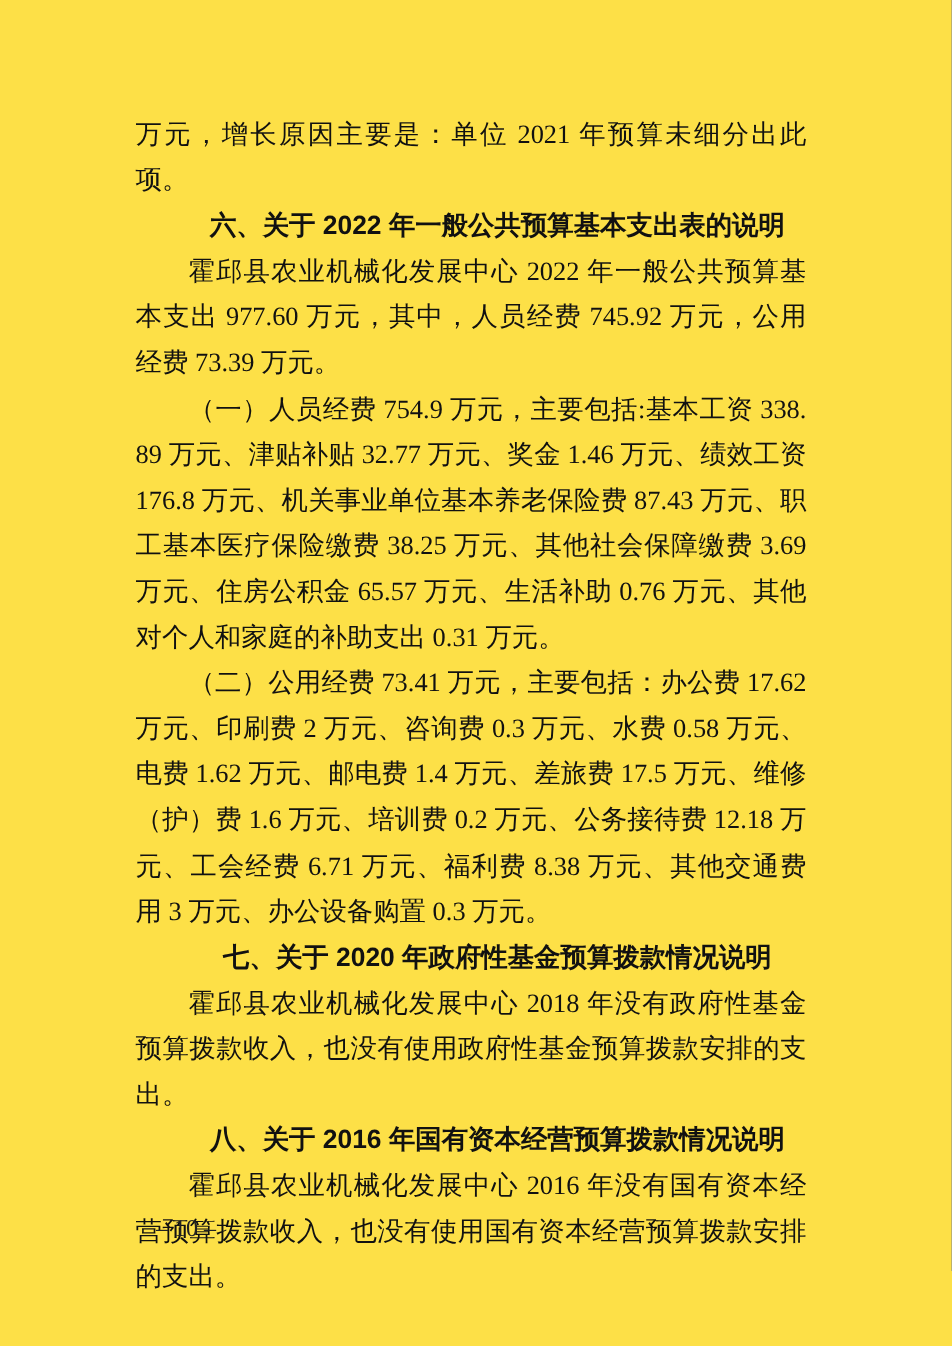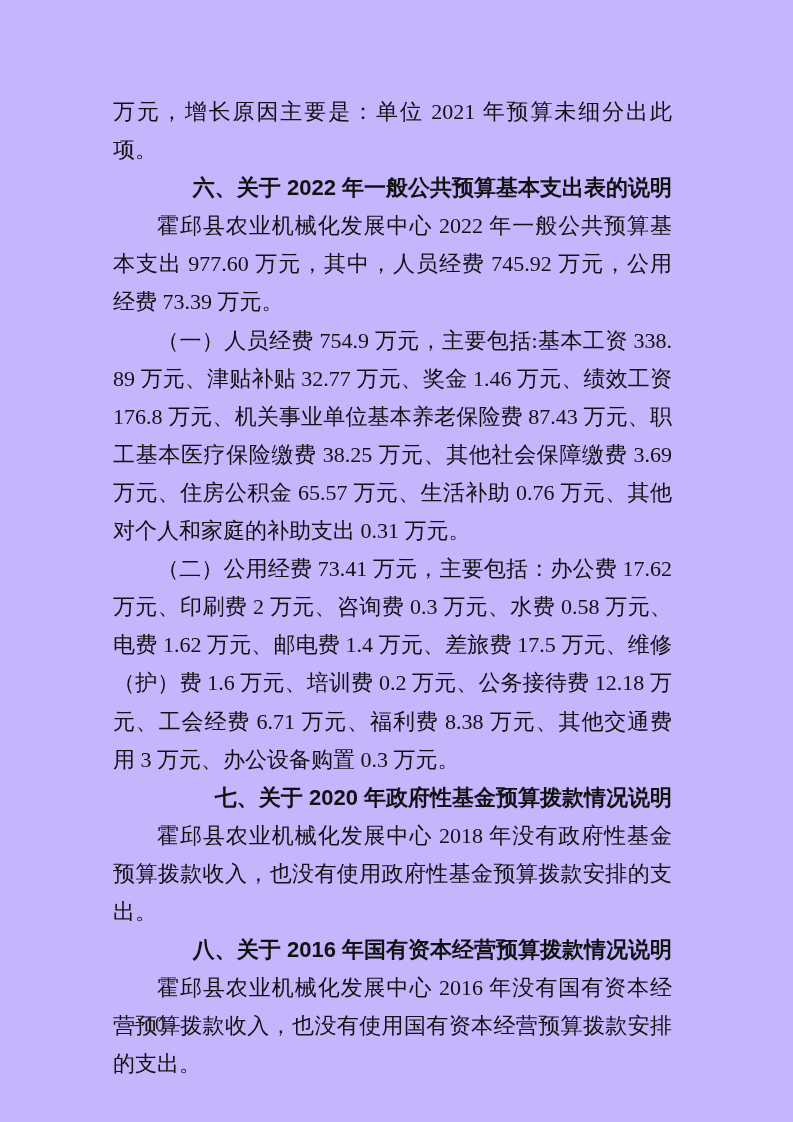--- a/index.html
+++ b/index.html
@@ -6,21 +6,21 @@
   html, body {
     margin: 0;
     padding: 0;
     background: #888;
   }
   .page {
     position: relative;
     width: 793px;
     height: 1122px;
     margin: 0 auto;
-    background: #c4b5fd;
+    background: #fde047;
     overflow: hidden;
     color: #111111;
     font-family: "Liberation Serif", "DejaVu Serif", serif;
   }
   .doc-body {
     position: absolute;
     left: 113px;
     top: 93px;
     width: 559px;
     text-align: justify;
@@ -36,21 +36,21 @@
   .block.paragraph,
   .block.heading {
     text-indent: 2em;
   }
   .block.continuation {
     text-indent: 0;
   }
   .block.heading {
     font-family: "Liberation Sans", "DejaVu Sans", sans-serif;
     font-weight: 700;
-    text-align: right;
+    text-align: center;
   }
   .page-footer {
     position: absolute;
     left: 130px;
     top: 1012px;
     font-size: 20px;
     line-height: 24px;
     color: #222222;
   }
 </style>

